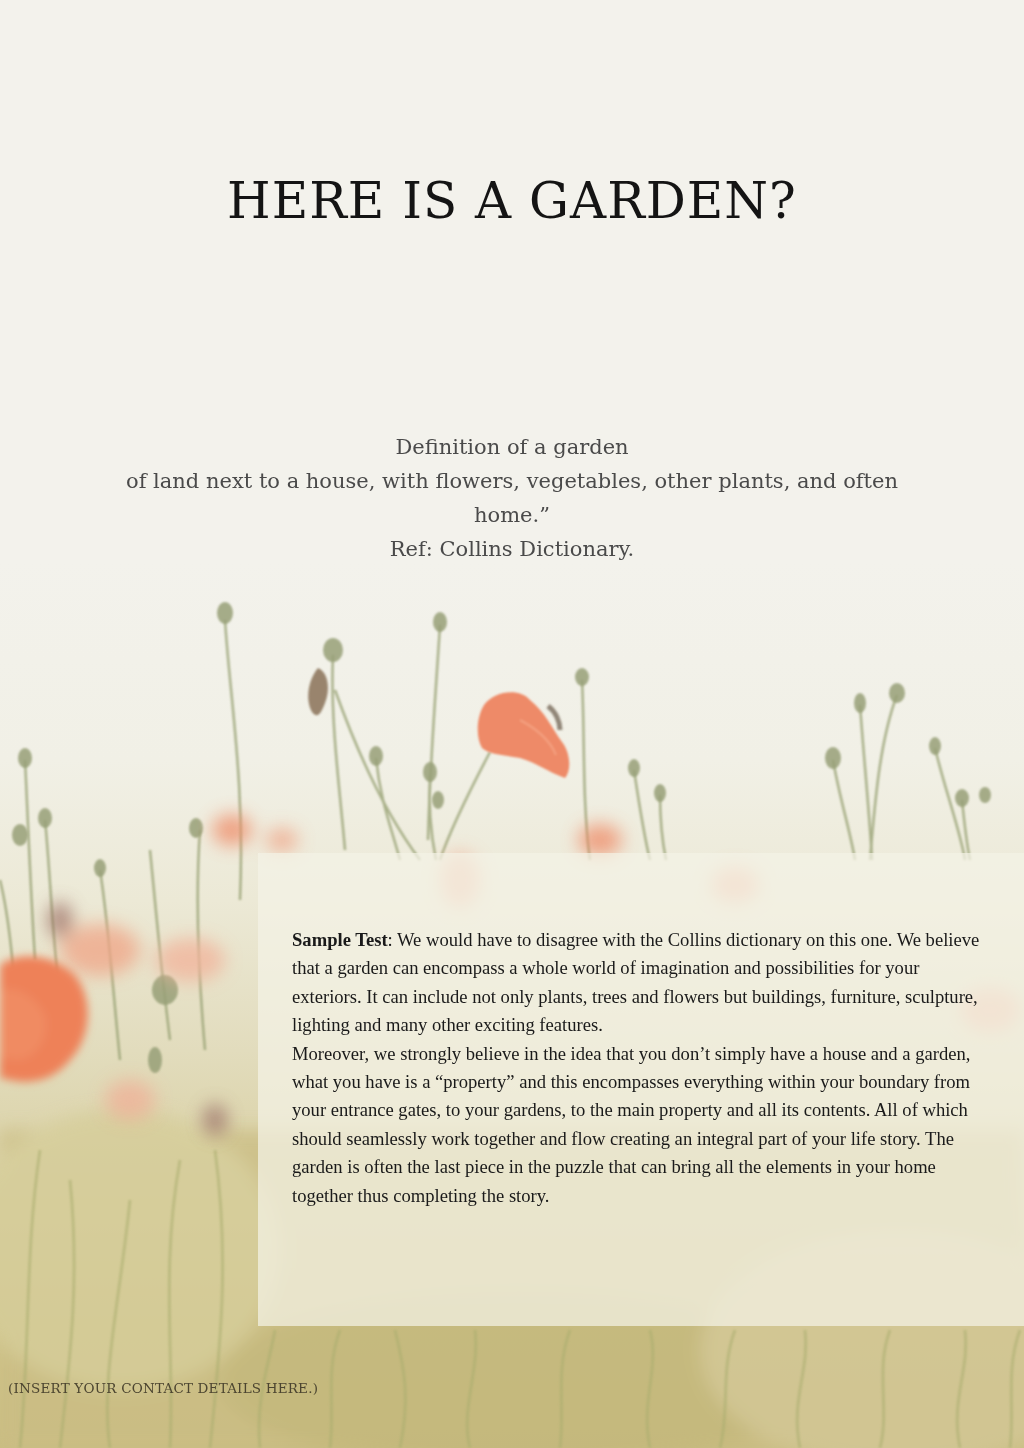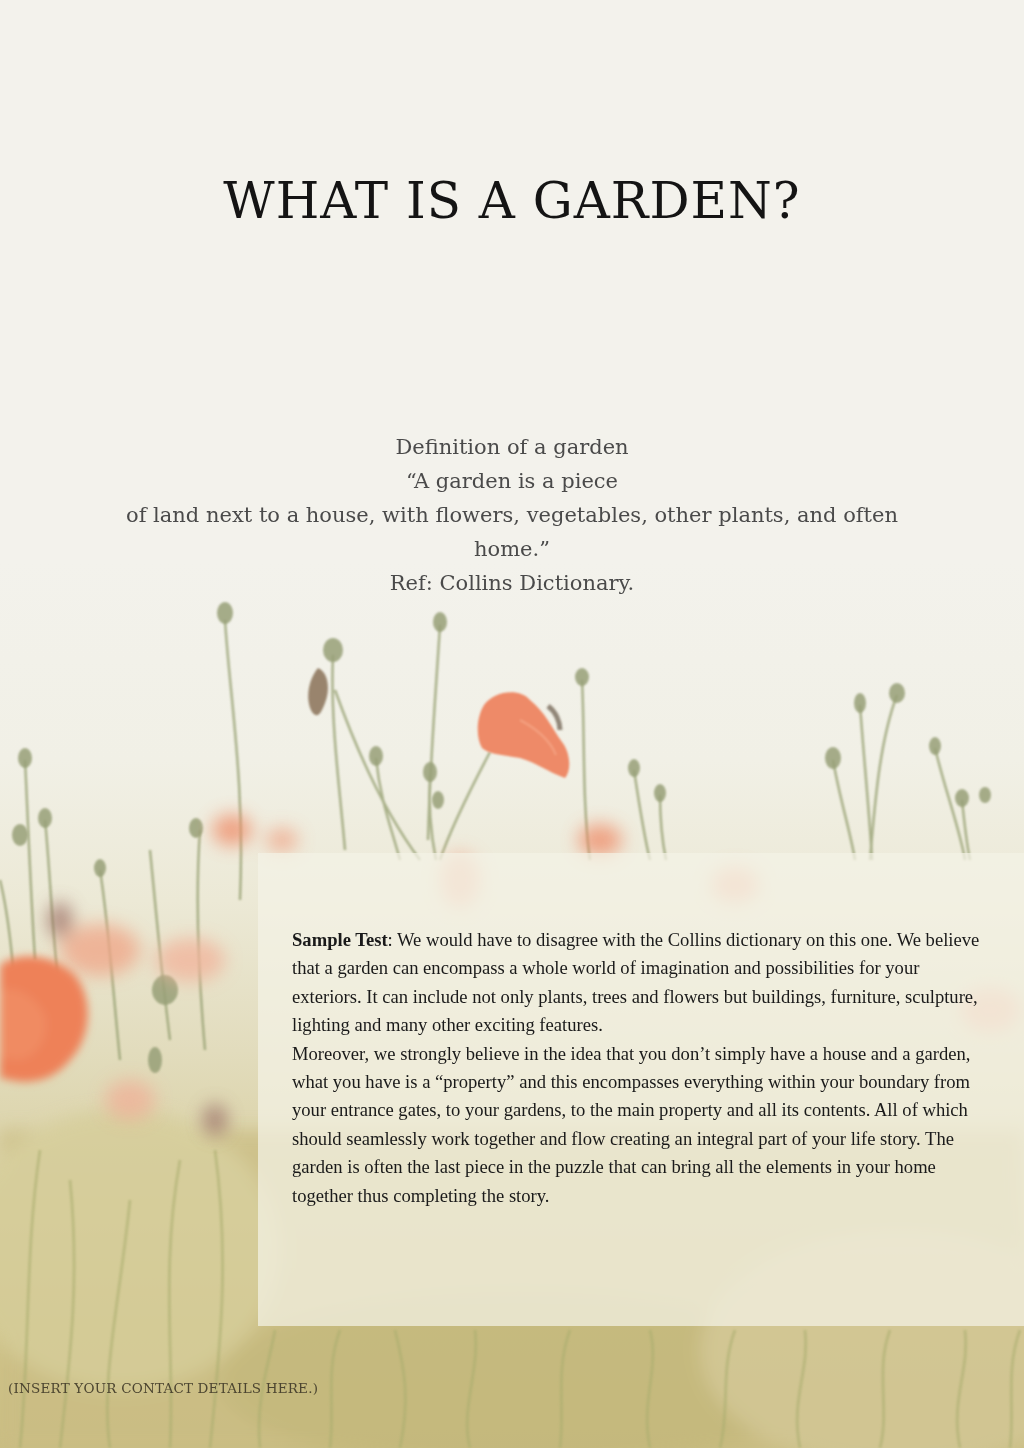--- a/index.html
+++ b/index.html
@@ -181,25 +181,24 @@
       <path d="M0 990 C15 985 35 995 45 1015 C50 1035 40 1055 20 1060 L0 1058 Z" fill="#f08c63" opacity="0.9"></path>
     </g>
 
     <g filter="url(#blur1)">
       <path d="M484 705 C495 690 520 688 530 700 C545 712 552 728 562 742 C570 752 572 770 565 778 C548 772 535 762 520 758 C505 755 490 755 482 748 C476 738 476 718 484 705 Z" fill="#ee8a67"></path>
       <path d="M520 720 C535 728 550 740 556 755" stroke="#f6a98c" stroke-width="2" fill="none" opacity="0.7"></path>
       <path d="M548 706 C556 712 560 722 560 730" stroke="#6a5a48" stroke-width="5" fill="none" opacity="0.7"></path>
     </g>
   </svg>
 
-  <h1 class="title">WHAT IS A GARDEN?</h1>
+  <h1 class="title">HERE IS A GARDEN?</h1>
 
   <div class="definition">
     <div>Definition of a garden</div>
-    <div>“A garden is a piece</div>
     <div>of land next to a house, with flowers, vegetables, other plants, and often</div>
     <div>home.”</div>
     <div>Ref: Collins Dictionary.</div>
   </div>
 
   <div class="text-box"></div>
 
   <div class="body-text">
     <p><b>Sample Test</b><span>:</span><span> We would have to disagree with the Collins dictionary on this one. We believe that a garden can encompass a whole world of imagination and possibilities for your exteriors. It can include not only plants, trees and flowers but buildings, furniture, sculpture, lighting and many other exciting features.</span></p>
     <p>Moreover, we strongly believe in the idea that you don’t simply have a house and a garden, what you have is a “property” and this encompasses everything within your boundary from your entrance gates, to your gardens, to the main property and all its contents. All of which should seamlessly work together and flow creating an integral part of your life story. The garden is often the last piece in the puzzle that can bring all the elements in your home together thus completing the story.</p>

